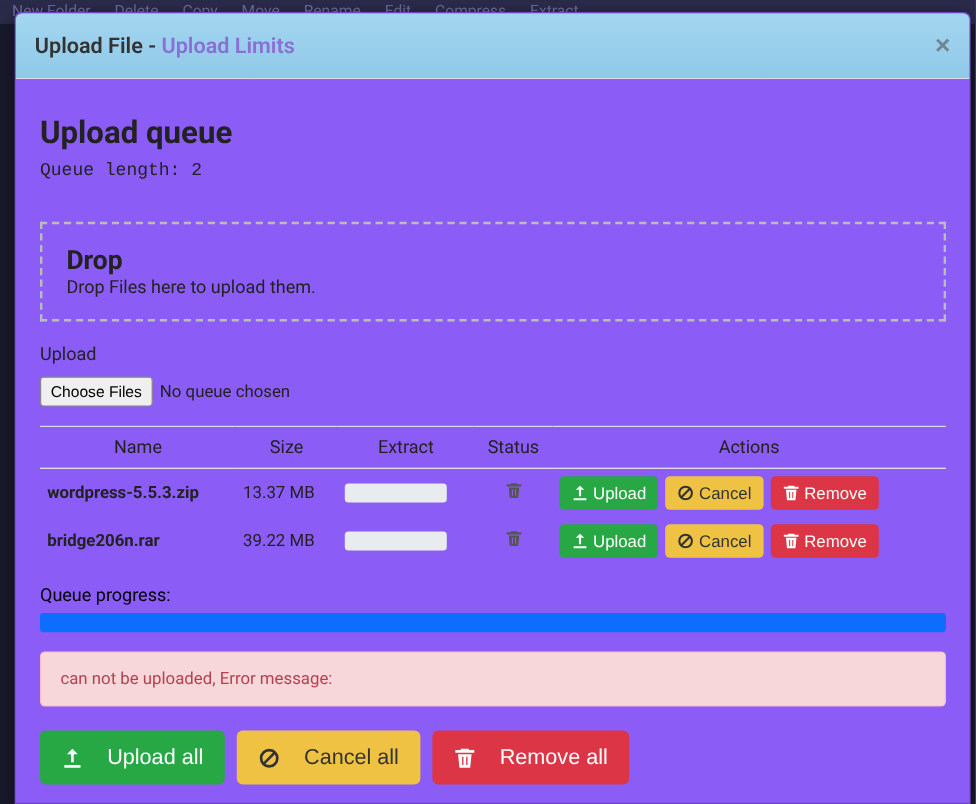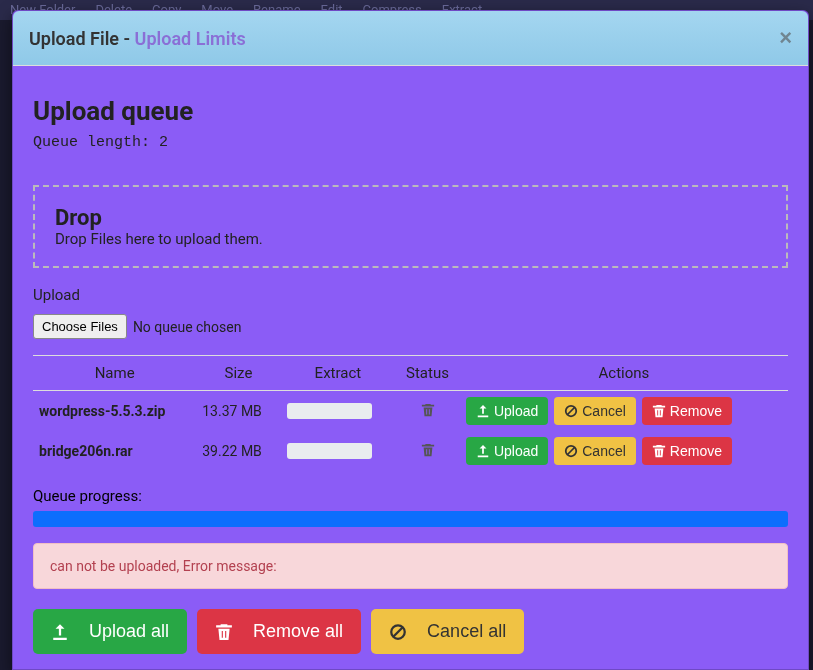--- a/index.html
+++ b/index.html
@@ -345,32 +345,32 @@
 
     <div class="footer-actions">
       <button class="btn btn-success btn-lg">
         <span class="icon">
             <svg viewBox="0 0 16 16" fill="currentColor">
               <path d="M8 1l4 4H9v6H7V5H4l4-4zM2 13h12v2H2z"></path>
             </svg>
           </span>
         <span>Upload all</span>
       </button>
-      <button class="btn btn-danger btn-lg">
-        <span class="icon">
-            <svg viewBox="0 0 16 16" fill="currentColor">
-              <path d="M5 2V1h6v1h4v2H1V2h4zm-2 3h10l-1 10H4L3 5zm3 2v6h1V7H6zm3 0v6h1V7H9z"></path>
-            </svg>
-          </span>
-        <span>Remove all</span>
-      </button>
       <button class="btn btn-warning btn-lg">
         <span class="icon">
             <svg viewBox="0 0 16 16" fill="none" stroke="currentColor" stroke-width="2">
               <circle cx="8" cy="8" r="6"></circle>
               <line x1="4" y1="12" x2="12" y2="4"></line>
             </svg>
           </span>
         <span>Cancel all</span>
       </button>
+      <button class="btn btn-danger btn-lg">
+        <span class="icon">
+            <svg viewBox="0 0 16 16" fill="currentColor">
+              <path d="M5 2V1h6v1h4v2H1V2h4zm-2 3h10l-1 10H4L3 5zm3 2v6h1V7H6zm3 0v6h1V7H9z"></path>
+            </svg>
+          </span>
+        <span>Remove all</span>
+      </button>
     </div>
   </div>
 </div>
 
 </body></html>

